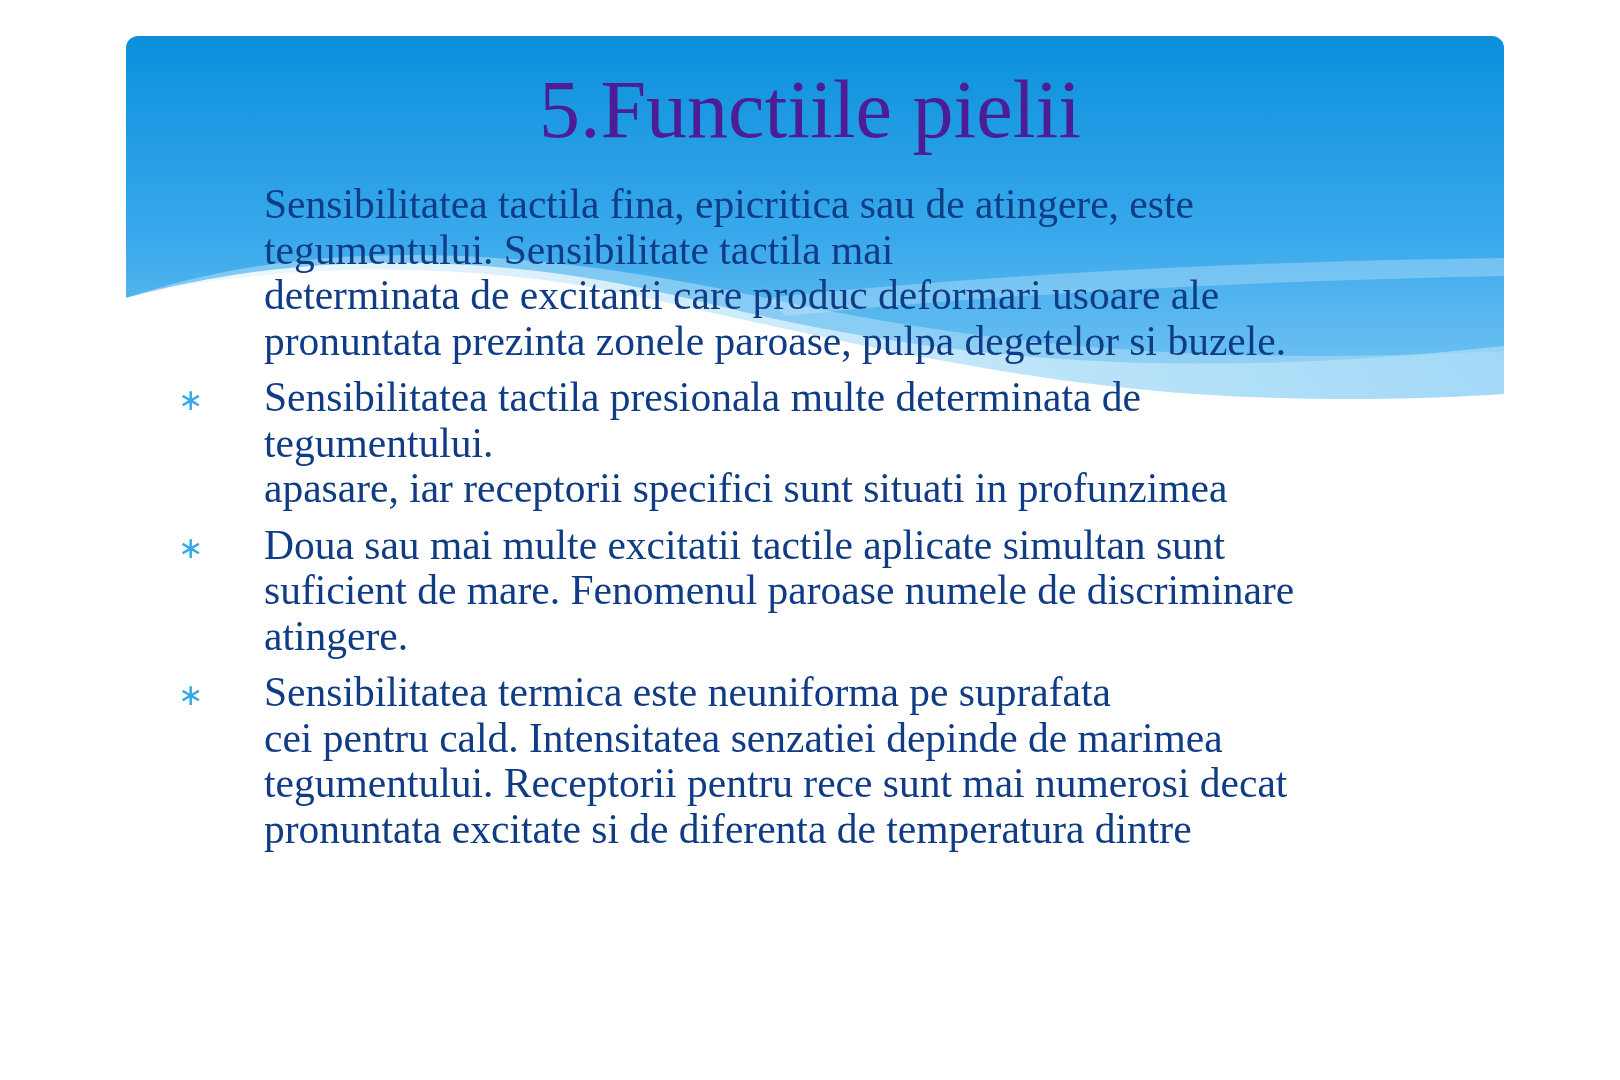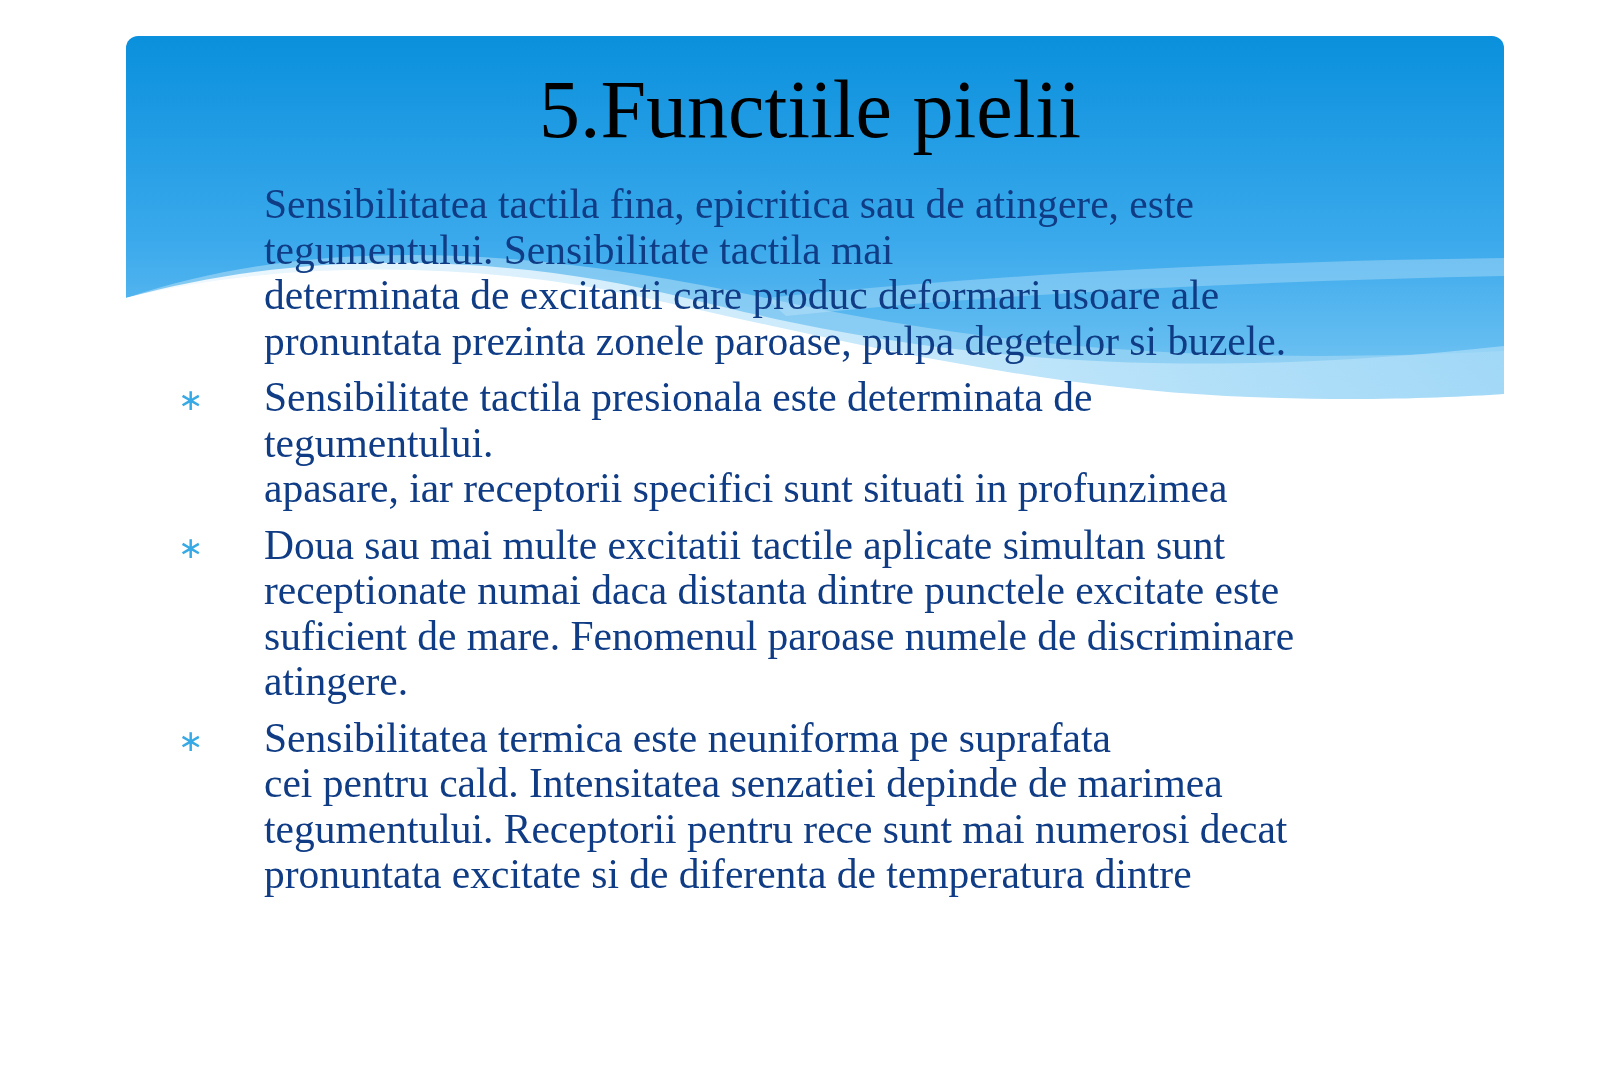--- a/index.html
+++ b/index.html
@@ -29,21 +29,21 @@
       height: 100%;
     }
     .title {
       position: absolute;
       left: 0;
       width: 1620px;
       top: 62px;
       text-align: center;
       font-size: 82px;
       line-height: 96px;
-      color: #000000;
+      color: #4c1d95;
       margin: 0;
       font-weight: normal;
     }
     .content {
       position: absolute;
       left: 170px;
       top: 182px;
       width: 1260px;
       color: #0f3c84;
       font-size: 41.5px;
@@ -99,28 +99,27 @@
 <div class="content">
   <div class="bullet">
     <span class="marker"></span>
     <span class="line">Sensibilitatea tactila fina, epicritica sau de atingere, este</span>
     <span class="line">tegumentului. Sensibilitate tactila mai</span>
     <span class="line">determinata de excitanti care produc deformari usoare ale</span>
     <span class="line">pronuntata prezinta zonele paroase, pulpa degetelor si buzele.</span>
   </div>
   <div class="bullet">
     <span class="marker">∗</span>
-    <span class="line">Sensibilitate tactila presionala este determinata de</span>
+    <span class="line">Sensibilitatea tactila presionala multe determinata de</span>
     <span class="line">tegumentului.</span>
     <span class="line">apasare, iar receptorii specifici sunt situati in profunzimea</span>
   </div>
   <div class="bullet">
     <span class="marker">∗</span>
     <span class="line">Doua sau mai multe excitatii tactile aplicate simultan sunt</span>
-    <span class="line">receptionate numai daca distanta dintre punctele excitate este</span>
     <span class="line">suficient de mare. Fenomenul paroase numele de discriminare</span>
     <span class="line">atingere.</span>
   </div>
   <div class="bullet">
     <span class="marker">∗</span>
     <span class="line">Sensibilitatea termica este neuniforma pe suprafata</span>
     <span class="line">cei pentru cald. Intensitatea senzatiei depinde de marimea</span>
     <span class="line">tegumentului. Receptorii pentru rece sunt mai numerosi decat</span>
     <span class="line">pronuntata excitate si de diferenta de temperatura dintre</span>
   </div>

